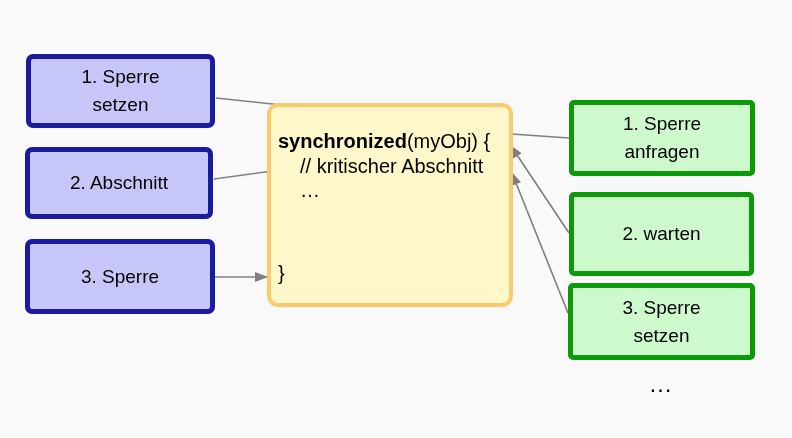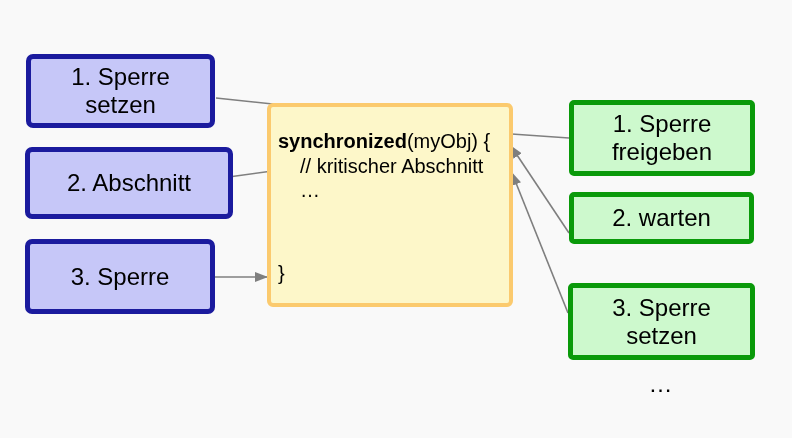--- a/index.html
+++ b/index.html
@@ -13,42 +13,42 @@
     overflow: hidden;
   }
   .fbox {
     position: absolute;
     box-sizing: border-box;
     display: flex;
     flex-direction: column;
     justify-content: center;
     align-items: center;
     text-align: center;
-    font-size: 24px;
+    font-size: 19px;
     line-height: 28px;
   }
   .fbox span { display: block; }
   .blue {
     background: #c6c7f8;
     border: 5px solid #1b1b9e;
     border-radius: 7px;
   }
   .green {
     background: #cdf9cd;
     border: 5px solid #0a9a0a;
     border-radius: 5px;
   }
   .codebox {
     position: absolute;
     left: 267px; top: 103px;
     width: 246px; height: 204px;
     box-sizing: border-box;
     background: #fdf7c9;
     border: 4px solid #fbca6e;
-    border-radius: 6px;
+    border-radius: 11px;
   }
   .codeline {
     position: absolute;
     font-size: 20px;
     white-space: nowrap;
   }
   .kw { font-weight: bold; }
   .trailing-dots {
     position: absolute;
     left: 568px; top: 370px;
@@ -80,41 +80,41 @@
     <line class="arrow" x1="214" y1="277" x2="267" y2="277" marker-end="url(#ah)"></line>
     <line class="arrow" x1="569" y1="138" x2="497" y2="133" marker-end="url(#ah)"></line>
     <line class="arrow" x1="569" y1="233" x2="511" y2="146" marker-end="url(#ah)"></line>
     <line class="arrow" x1="568" y1="313" x2="512" y2="173" marker-end="url(#ah)"></line>
   </svg>
 
   <div class="fbox blue" style="left:26px; top:54px; width:189px; height:74px;">
     <span>1. Sperre</span>
     <span>setzen</span>
   </div>
-  <div class="fbox blue" style="left:25px; top:147px; width:208px; height:72px;">
+  <div class="fbox blue" style="left:25px; top:147px; width:188px; height:72px;">
     <span>2. Abschnitt</span>
   </div>
   <div class="fbox blue" style="left:25px; top:239px; width:190px; height:75px;">
     <span>3. Sperre</span>
   </div>
 
   <div class="codebox">
     <div class="codeline" style="left:7px; top:23px;">
       <span class="kw">synchronized</span><span>(myObj) {</span>
     </div>
     <div class="codeline" style="left:29px; top:48px;">// kritischer Abschnitt</div>
     <div class="codeline" style="left:29px; top:72px;">…</div>
     <div class="codeline" style="left:7px; top:155px;">}</div>
   </div>
 
   <div class="fbox green" style="left:569px; top:100px; width:186px; height:76px;">
     <span>1. Sperre</span>
-    <span>freigeben</span>
+    <span>anfragen</span>
   </div>
-  <div class="fbox green" style="left:569px; top:192px; width:185px; height:52px;">
+  <div class="fbox green" style="left:569px; top:192px; width:185px; height:84px;">
     <span>2. warten</span>
     <span></span>
   </div>
   <div class="fbox green" style="left:568px; top:283px; width:187px; height:77px;">
     <span>3. Sperre</span>
     <span>setzen</span>
   </div>
 
   <div class="trailing-dots">…</div>
 

